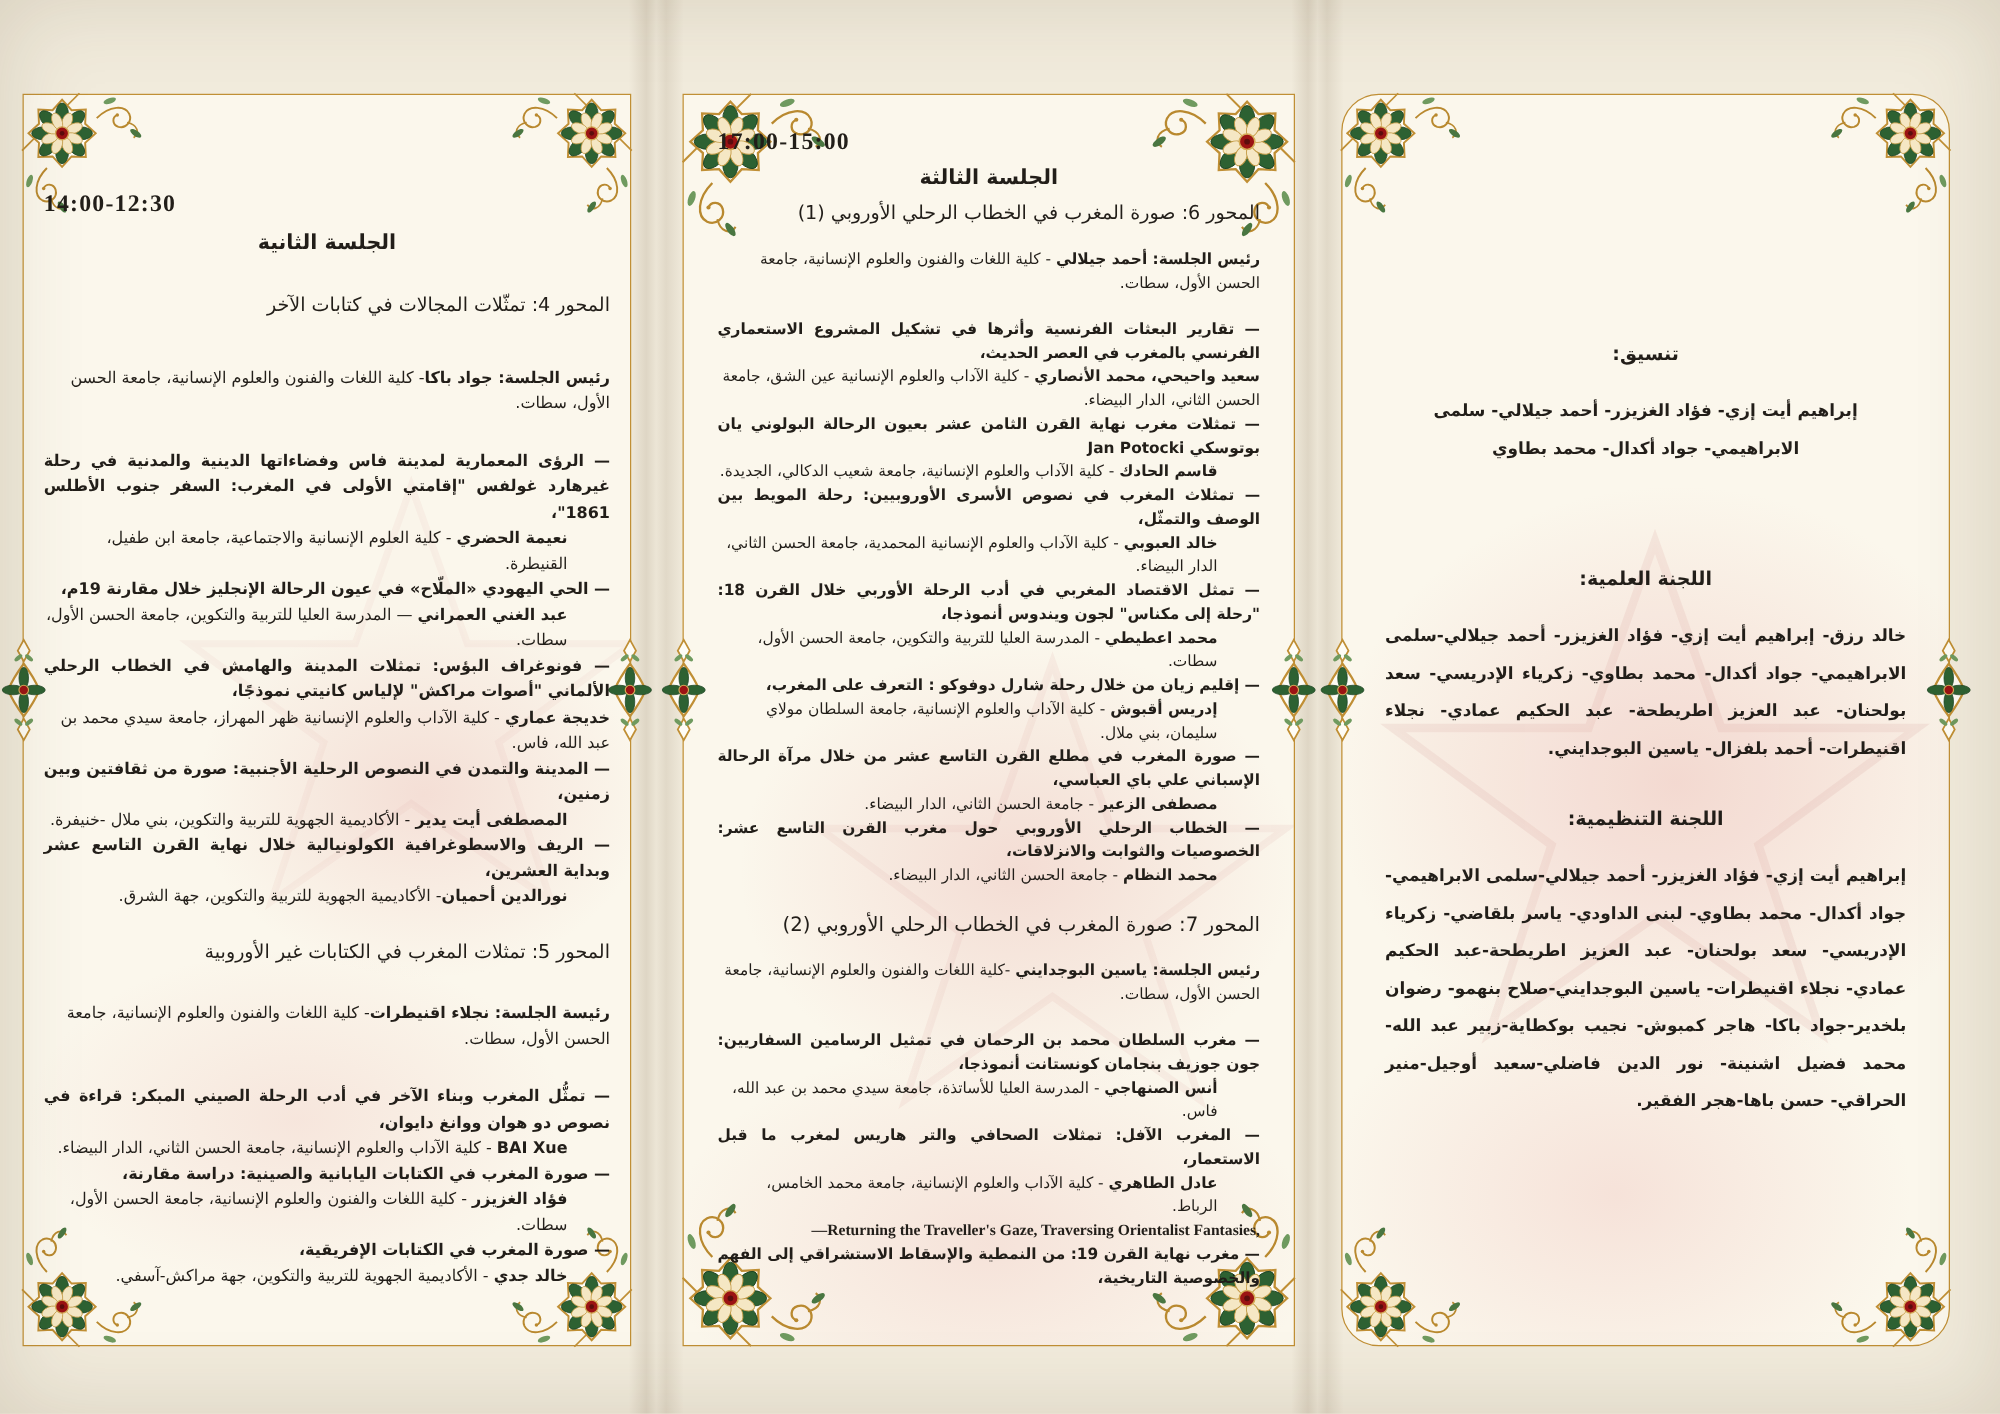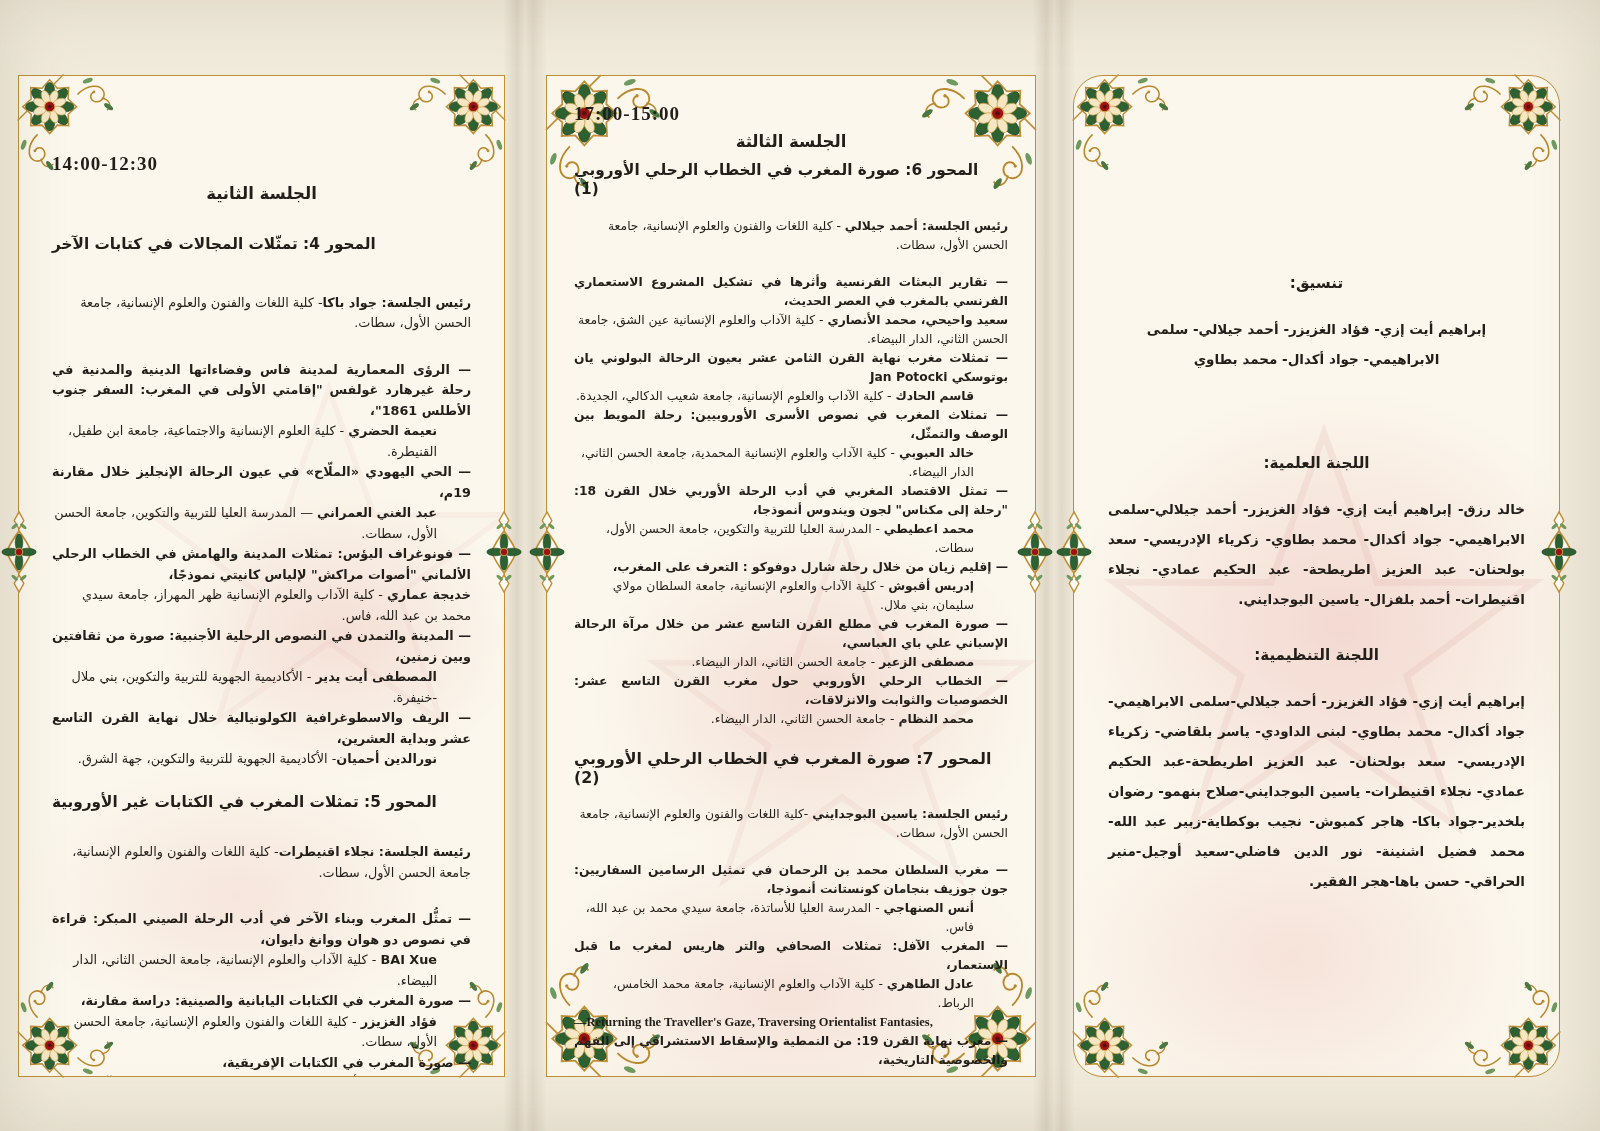--- a/index.html
+++ b/index.html
@@ -35,40 +35,40 @@
   .panel-middle .corner{width:124px;height:124px;}
   .tl{top:-4px;left:-4px;}
   .tr{top:-4px;right:-4px;transform:scaleX(-1);}
   .bl{bottom:-4px;left:-4px;transform:scaleY(-1);}
   .br{bottom:-4px;right:-4px;transform:scale(-1,-1);}
   .med{position:absolute;width:42px;height:92px;top:430px;pointer-events:none;}
   .ml{left:-21px;} .mr{right:-21px;}
 
   
   .content{position:absolute;inset:0;overflow:hidden;direction:rtl;text-align:right;}
-  .panel-left  .content{padding:78px 33px 0;font-size:12.8px;line-height:20.5px;}
+  .panel-left  .content{padding:78px 16px 0;font-size:12.8px;line-height:20.5px;}
   .panel-middle .content{padding:28px 27px 0;font-size:12.3px;line-height:19px;}
   .panel-right .content{padding:192px 34px 0;font-size:13.5px;line-height:30px;font-weight:700;}
   .blk{position:relative;}
   b{font-weight:700;}
 
   .t-time{direction:ltr;text-align:left;font-family:"Liberation Serif","DejaVu Serif",serif;
           font-weight:700;font-size:19px;letter-spacing:1px;margin-bottom:9px;}
   .t-h1{text-align:center;font-weight:700;font-size:16.5px;}
-  .t-h2{text-align:left;font-weight:700;font-size:15.3px;}
+  .t-h2{text-align:right;font-weight:400;font-size:15.3px;}
   .panel-left  .t-h2{margin:30px 0 38px;}
   .panel-left  .t-h2.mt{margin:22px 0 30px;}
   .panel-middle .t-h2{margin:10px 0 18px;}
   .panel-middle .t-h2.mt{margin:20px 0 18px;font-size:15.8px;}
   .t-chair{margin-bottom:26px;}
   .panel-middle .t-chair{margin-bottom:18px;}
   .ititle{font-weight:700;text-align:justify;}
   .iauthor{padding-right:34px;}
   .iauthor.flush{padding-right:0;}
-  .t-latin{direction:ltr;text-align:left;font-family:"Liberation Serif","DejaVu Serif",serif;font-size:13px;}
+  .t-latin{direction:ltr;text-align:right;font-family:"Liberation Serif","DejaVu Serif",serif;font-size:13px;}
   .panel-middle .t-latin{font-size:12.5px;}
   .t-latin .ind{padding-left:58px;}
   .t-hc{text-align:center;font-size:15.2px;margin:0 0 16px;}
   .panel-right .t-para{text-align:justify;margin:0 0 26px;}
   .panel-right .t-para.center{text-align:center;margin-bottom:74px;}
 </style>
 </head>
 <body>
 
 <div id="page">

